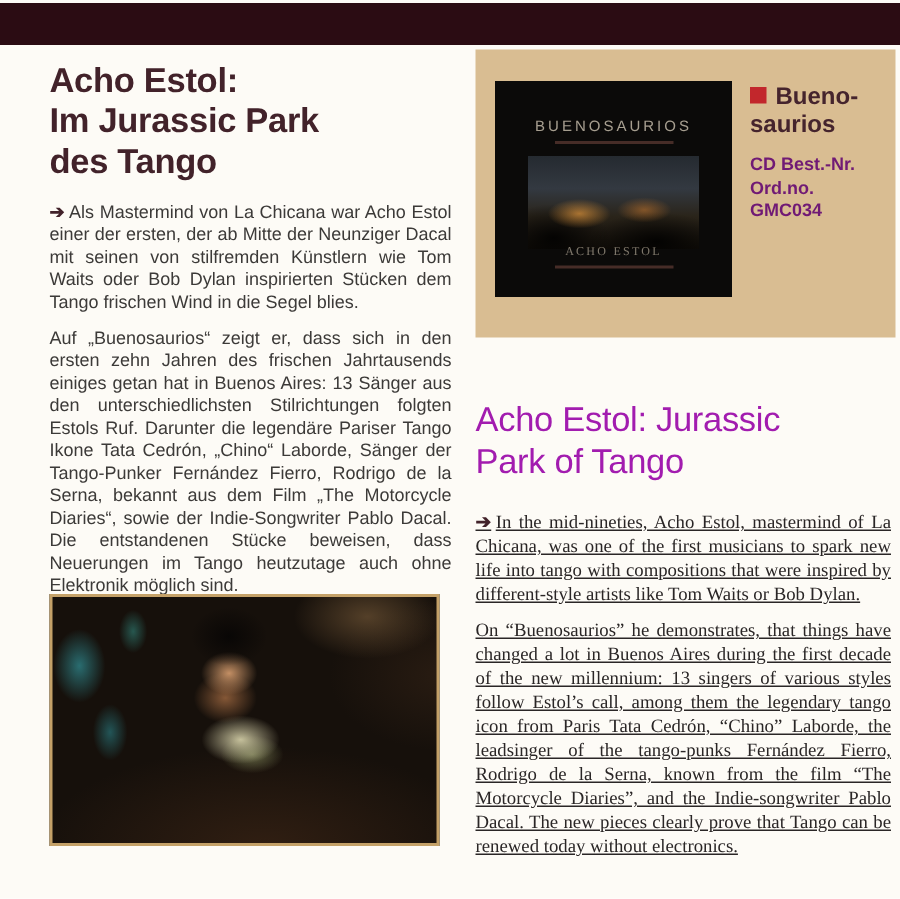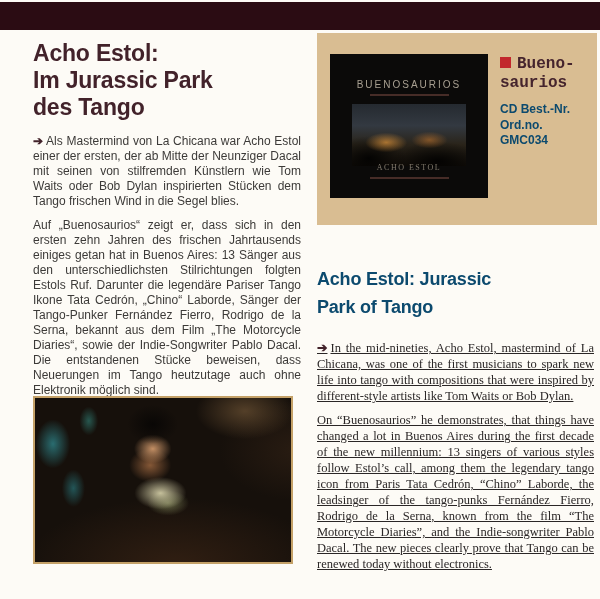--- a/index.html
+++ b/index.html
@@ -76,35 +76,34 @@
   }
   .cover-artist {
     position:absolute; bottom:26px; left:0; width:100%; text-align:center;
     font-family:"Liberation Serif", serif; font-size:8px; letter-spacing:1.5px;
     color:rgba(190,180,162,0.65); white-space:nowrap;
   }
   .label-block { position:absolute; left:183px; top:22px; width:95px; }
   .label-title {
     font-size:16px; line-height:19px; font-weight:bold; color:#45242d;
     white-space:pre-line;
-    font-family:Liberation Mono, monospace;
   }
   .red-square {
     display:inline-block; width:11px; height:11px; background:#c2272c;
     margin-right:6px;
   }
   .catalog {
     margin-top:9px; font-size:12px; line-height:15.5px; font-weight:bold;
-    color:#0c4a6e; white-space:pre-line;
+    color:#701a75; white-space:pre-line;
   }
   
   .right-col { position:absolute; left:317px; top:265px; width:277px; }
   .h-en {
-    margin:0; font-size:18px; line-height:28px; font-weight:bold;
-    color:#0c4a6e; letter-spacing:-0.2px; white-space:pre-line;
+    margin:0; font-size:23px; line-height:28px; font-weight:normal;
+    color:#a21caf; letter-spacing:-0.2px; white-space:pre-line;
   }
   .p-en {
     margin:0; margin-top:19px;
     font-family:"Liberation Serif", serif;
     font-size:12.5px; line-height:16px; color:#2a2626; text-align:justify;text-decoration:underline;
   }
   .p-en + .p-en { margin-top:8px; }
 </style>
 </head>
 <body>

